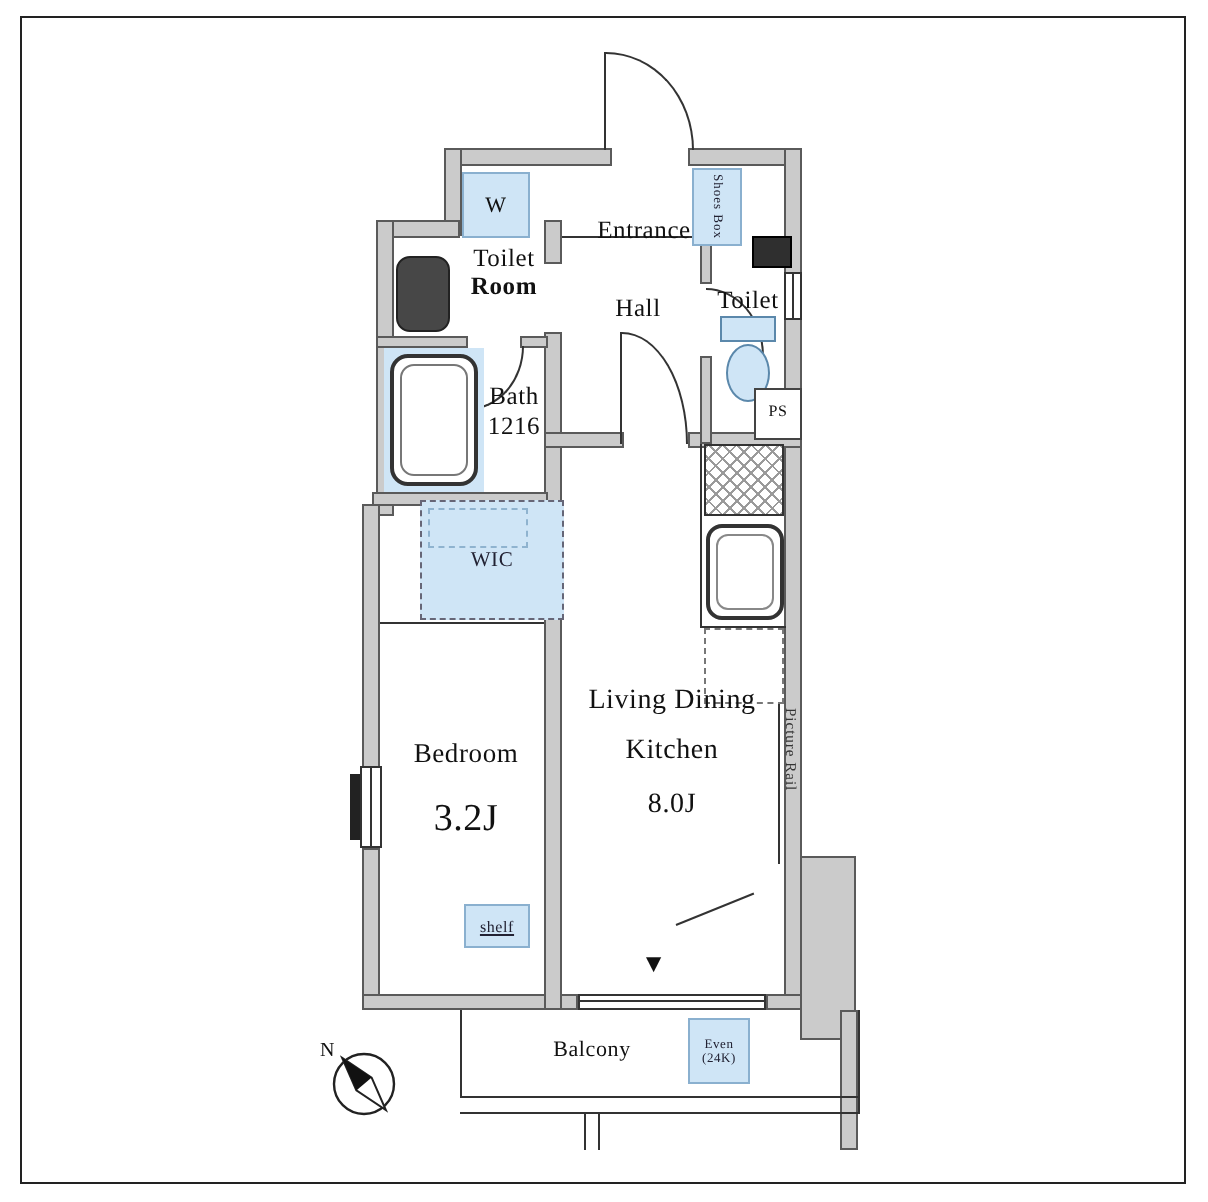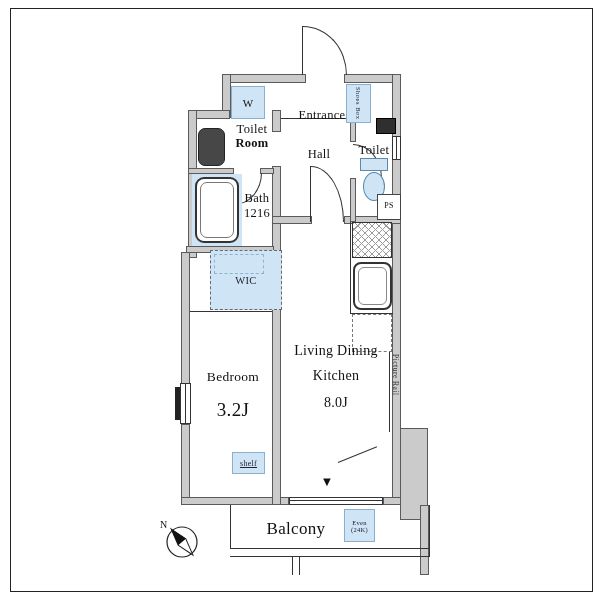--- a/index.html
+++ b/index.html
@@ -136,21 +136,21 @@
   <div class="lbl" style="left:374px;top:143px;font-size:12.5px;">Toilet</div>
   <div class="lbl" style="left:257px;top:191px;font-size:12.5px;">Bath</div>
   <div class="lbl" style="left:257px;top:206px;font-size:12.5px;">1216</div>
   <div class="lbl" style="left:389px;top:201px;font-size:8px;">PS</div>
   <div class="lbl" style="left:233px;top:369px;font-size:13.5px;">Bedroom</div>
   <div class="lbl" style="left:233px;top:399px;font-size:19px;text-align:right;">3.2J</div>
   <div class="lbl" style="left:336px;top:343px;font-size:14px;">Living Dining</div>
   <div class="lbl" style="left:336px;top:368px;font-size:14px;">Kitchen</div>
   <div class="lbl" style="left:336px;top:395px;font-size:14px;">8.0J</div>
   <div class="vlbl" style="left:391px;top:354px;font-size:7.5px;color:#333;">Picture Rail</div>
-  <div class="lbl" style="left:296px;top:519px;font-size:17px;">Balcony</div>
+  <div class="lbl" style="left:296px;top:519px;font-size:11px;">Balcony</div>
 
   <svg width="48" height="48" viewBox="0 0 48 48" style="position:absolute;left:158px;top:516px;">
     <circle cx="24" cy="26" r="15" fill="#fff" stroke="#222" stroke-width="1.2"></circle>
     <g transform="rotate(-40 24 26)">
       <polygon points="24,9 29,26 24,43 19,26" fill="#fff" stroke="#222" stroke-width="1"></polygon>
       <polygon points="24,9 29,26 19,26" fill="#111"></polygon>
     </g>
     <text x="2" y="12" font-size="10" fill="#111" font-family="Liberation Serif, serif">N</text>
   </svg>
 

